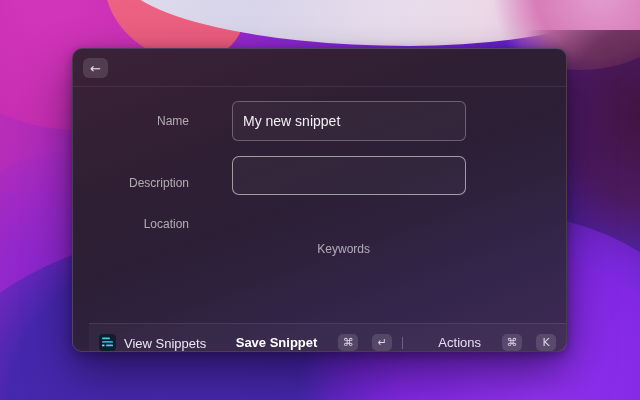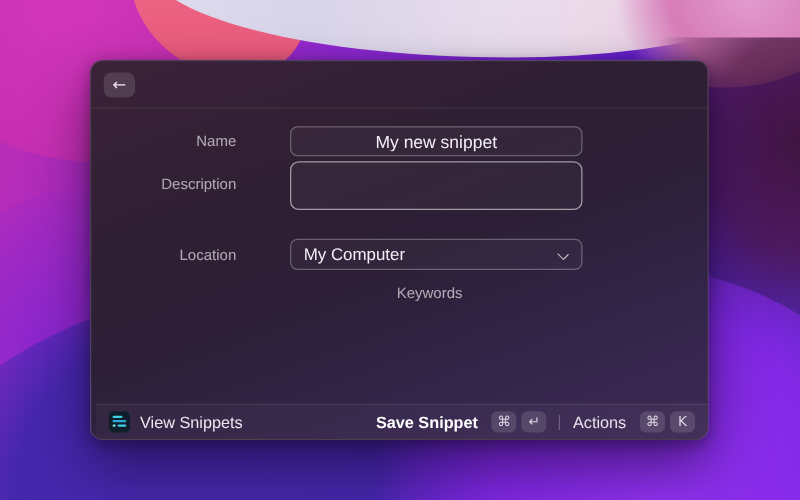--- a/index.html
+++ b/index.html
@@ -54,34 +54,33 @@
   .content { position: absolute; top: 39px; left: 0; right: 0; bottom: 28px; overflow: hidden; }
 
   .row { display: flex; align-items: center; gap: 28px; }
   .row .lbl {
     width: 116px; margin-right: 15px; text-align: right;
     font-size: 12px; color: rgba(255,255,255,0.62); flex: 0 0 116px;
   }
   .ctl { width: 234px; position: relative; }
 
   .row-name { margin-top: 13px; }
-  .row-desc { margin-top: 4px; align-items: flex-start; }
+  .row-desc { margin-top: 15px; align-items: center; }
   .row-desc .lbl { padding-top: 11px; }
   .row-loc  { margin-top: 18px; }
   .row-keys { margin-top: 11px; flex-direction: column; }
   .row-type { margin-top: 17px; }
   .row-tip  { margin-top: 14px; align-items: flex-start; }
 
   .txt-input {
-    width: 234px; height: 24px; padding: 0 10px;
+    width: 234px; height: 40px; padding: 0 10px;
     background: rgba(255,255,255,0.03);
     border: 1px solid rgba(255,255,255,0.28); border-radius: 6px;
     color: #f3eff6; font-size: 14px; outline: none;
     font-family: "Liberation Sans", "DejaVu Sans", sans-serif;
-    text-align: center;
   }
   .txt-area {
     width: 234px; height: 39px; padding: 5px 10px; resize: none;
     background: rgba(255,255,255,0.03);
     border: 1px solid rgba(255,255,255,0.55); border-radius: 7px;
     color: #f3eff6; font-size: 14px; outline: none;
     font-family: "Liberation Sans", "DejaVu Sans", sans-serif;
   }
   .select {
     width: 234px; height: 25px; padding: 0 10px;
@@ -102,40 +101,40 @@
     border: 1.2px solid rgba(255,255,255,0.7);
     color: rgba(255,255,255,0.8); font-size: 9px; font-weight: 700;
     display: flex; align-items: center; justify-content: center;
     font-family: "Liberation Serif", "DejaVu Serif", serif; font-style: italic;
     cursor: default;
   }
   .tip-text { font-size: 13px; color: #e4def0; white-space: nowrap; padding-top: 1px; }
 
   
   .footer {
-    position: absolute; left: 4px; right: 0; bottom: 0; height: 28px;
-    display: flex; align-items: center; padding: 0 10px;
+    position: absolute; left: 16px; right: 0; bottom: 0; height: 28px;
+    display: flex; align-items: flex-end; padding: 0 10px;
     background: rgba(255,255,255,0.03);
     border-top: 1px solid rgba(255,255,255,0.09);
   }
   .snippet-icon { width: 17px; height: 17px; border-radius: 4px; background: #101e2b;
     display: flex; align-items: center; justify-content: center; }
   .view-snippets-label { margin-left: 8px; font-size: 13px; color: #ece7f1; }
   .footer-right { margin-left: auto; display: flex; align-items: center; }
   .save-label { font-size: 13px; font-weight: 700; color: #ffffff; margin-right: 7px; }
-  .actions-label { font-size: 13px; color: #e6dfec; margin-right: 7px; }
+  .actions-label { font-size: 13px; color: #e6dfec; margin-right: 7px; margin-left: 25px; }
   .keycap {
     min-width: 20px; height: 17px; padding: 0 4px; margin-left: 4px;
     border-radius: 5px; background: rgba(255,255,255,0.13);
     color: #ded5e6; font-size: 11px;
     display: flex; align-items: center; justify-content: center;
     font-family: "DejaVu Sans", sans-serif;
   }
   .footer-divider { width: 1px; height: 12px; background: rgba(255,255,255,0.25); margin: 0 10px; }
-  .cursor-pointer { cursor: pointer; }
+  .cursor-pointer { cursor: pointer; gap: 10px; }
 </style>
 </head>
 <body>
 
 <div class="wallpaper">
   <div class="blob bg-magenta"></div>
   <div class="blob bg-coral"></div>
   <div class="blob bg-top-light"></div>
   <div class="blob bg-rose"></div>
   <div class="blob bg-right-dark"></div>
@@ -163,26 +162,20 @@
 
     <div class="row row-desc">
       <div class="lbl">Description</div>
       <div class="ctl">
         <textarea class="txt-area" style=""></textarea>
       </div>
     </div>
 
     <div class="row row-loc">
       <div class="lbl">Location</div>
-      <div class="ctl">
-        <div class="select">
-          <span>My Computer</span>
-          <span class="chevron"></span>
-        </div>
-      </div>
     </div>
 
     <div class="row row-keys">
       <div class="lbl">Keywords</div>
       <div class="keys-wrap">
         <input class="txt-input" type="text" style="">
         <div class="info-icon">
           <span>i</span>
         </div>
       </div>

